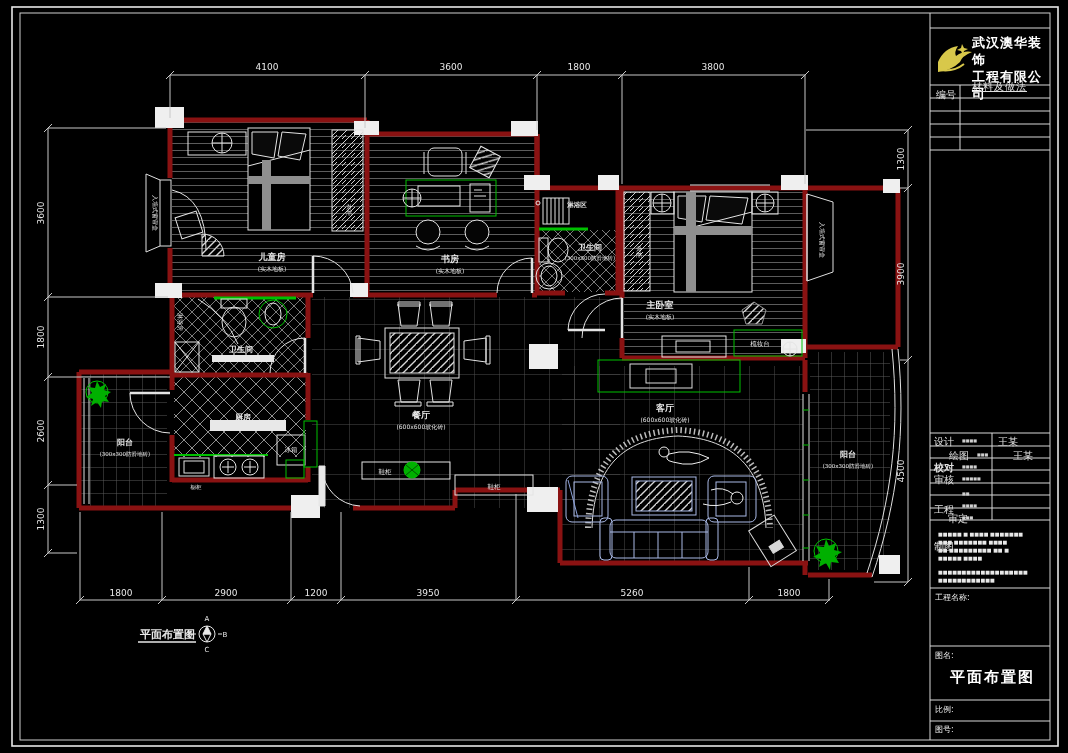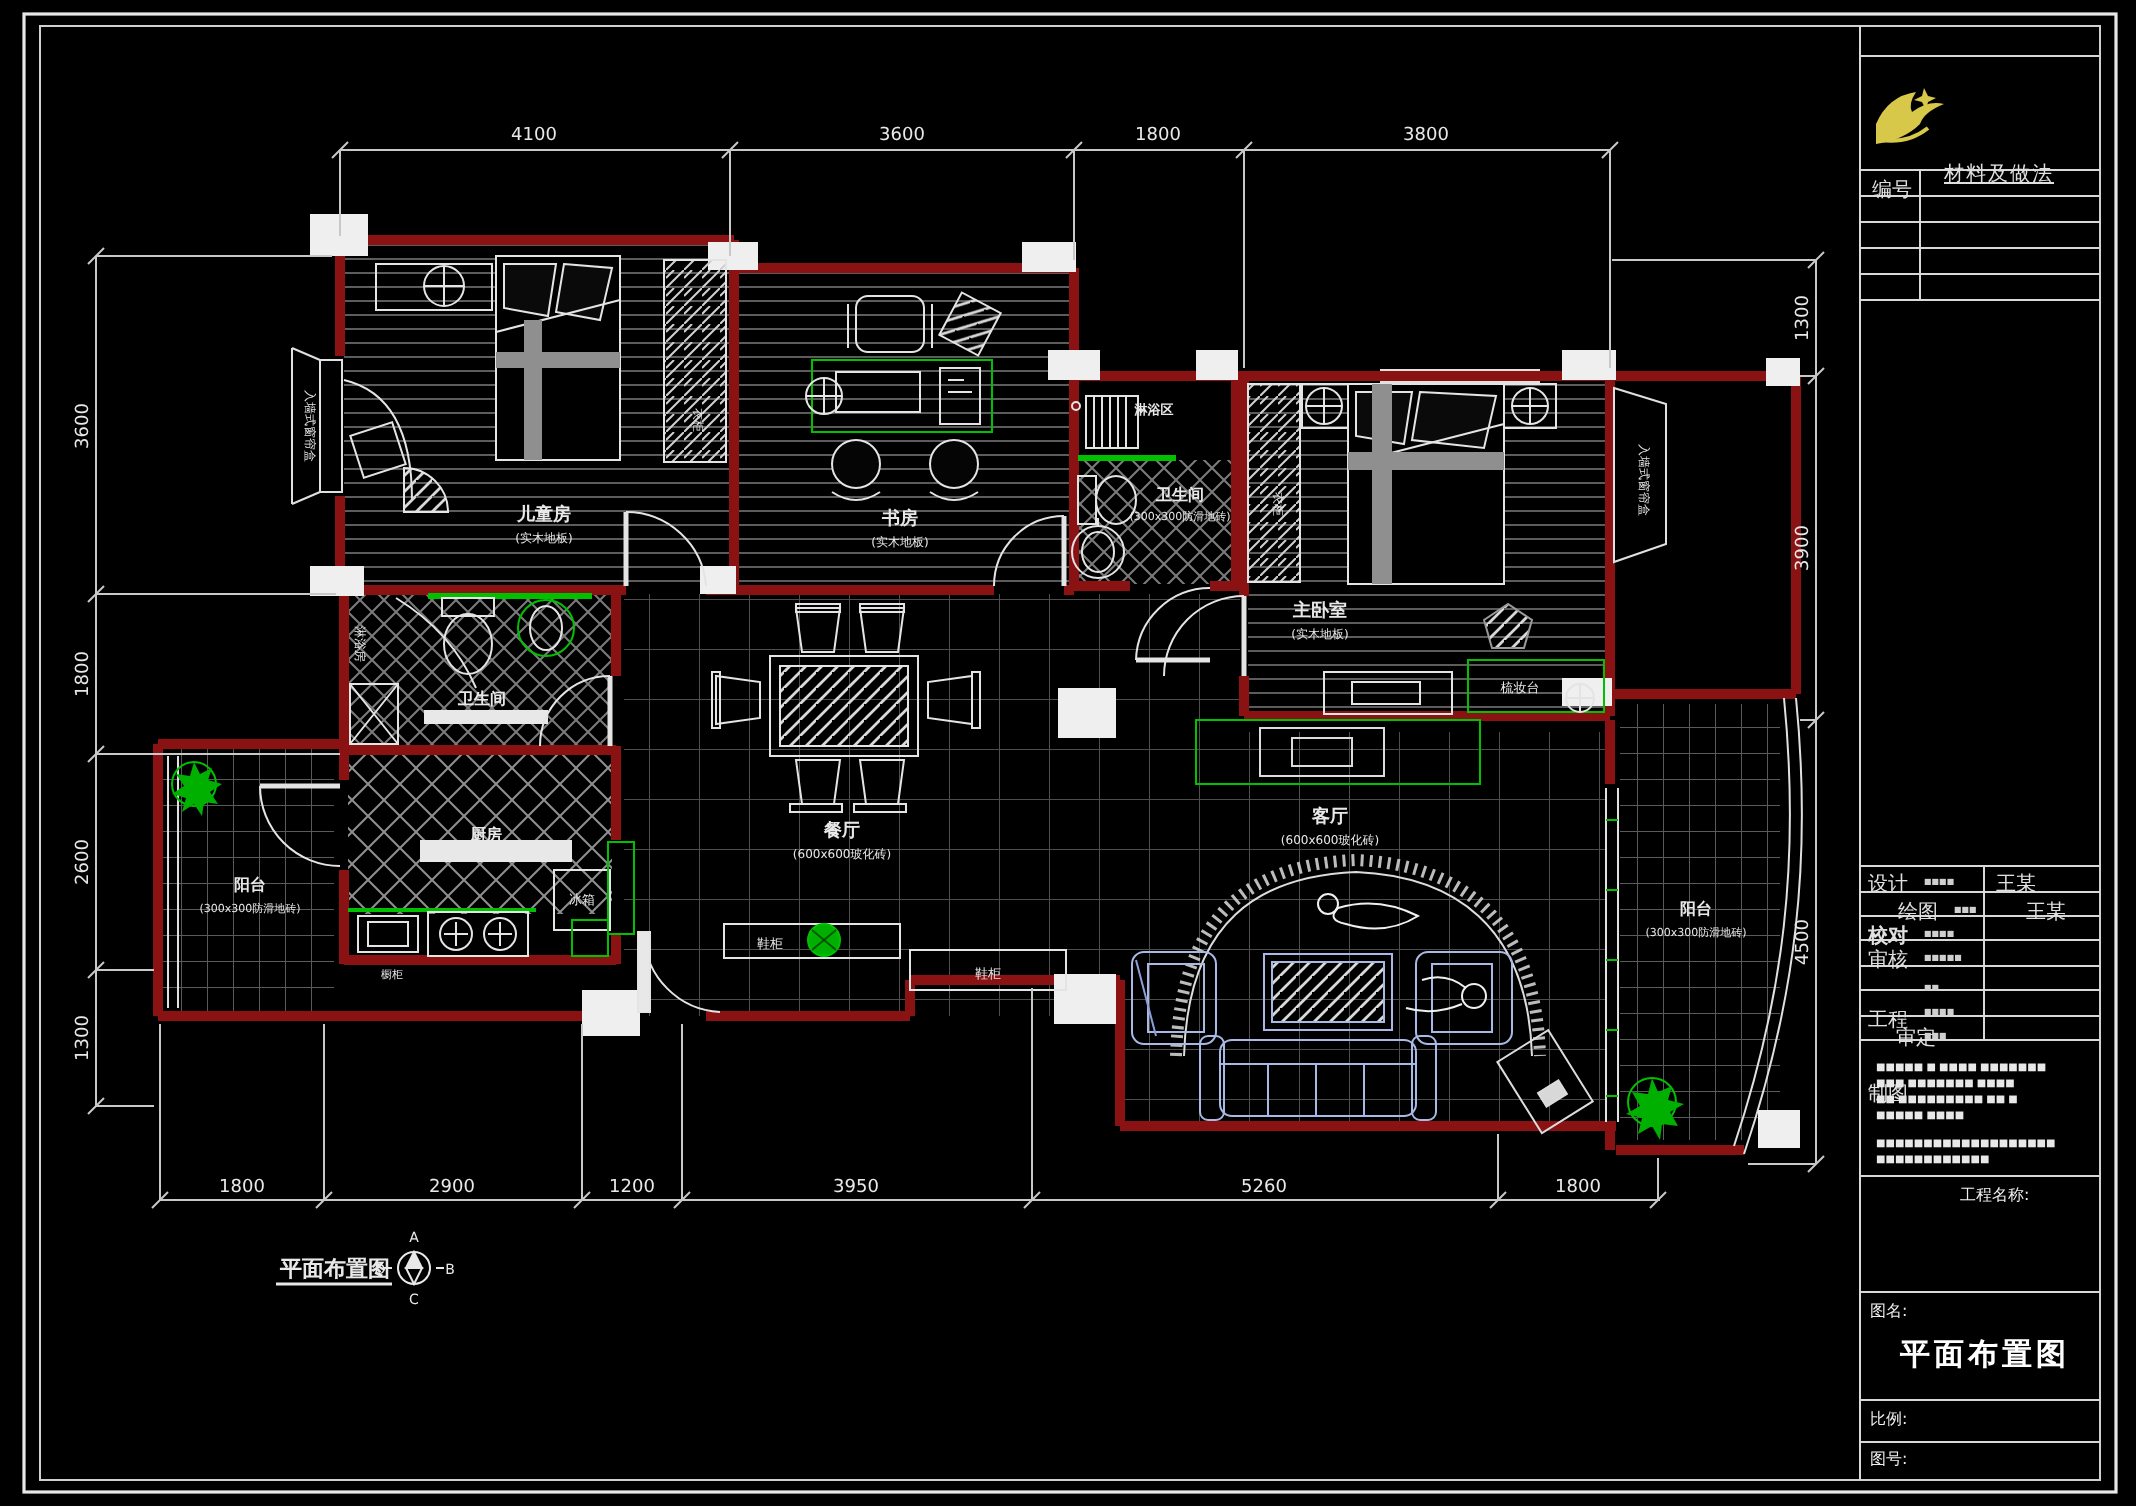--- a/index.html
+++ b/index.html
@@ -461,20 +461,24 @@
   </g>
 
   <g>
     <path d="M938,62 q6,-14 20,-16 q-4,6 -2,10 q8,-6 16,-4 q-10,4 -12,10 q-8,8 -22,10 q6,-6 0,0 z" fill="#d8c84a"></path>
     <path d="M940,70 q14,2 24,-6" stroke="#d8c84a" stroke-width="2" fill="none"></path>
     <path d="M962,44 l2,4 4,1 -4,2 -1,4 -2,-4 -4,-1 4,-2 z" fill="#d8c84a"></path>
   </g>
 </svg>
 
 
+<div class="tb" style="left:972px;top:34px;width:78px;">
+  <div class="company">武汉澳华装饰</div>
+  <div class="company">工程有限公司</div>
+</div>
 
 <div class="tb lbl7" style="left:936px;top:88px;">编号</div>
 <div class="tb lbl7" style="left:972px;top:80px;letter-spacing:1px;text-decoration:underline;">材料及做法</div>
 
 
 <div class="tb" style="left:932px;top:434px;width:118px;">
   <div style="position:relative;height:14px;text-align:right;">
     <span class="lbl7" style="position:absolute;left:2px;top:1px;">设计</span>
     <span style="position:absolute;left:30px;top:4px;font-size:4px;color:#cfcfcf;">■■■■</span>
     <span class="lbl7" style="position:absolute;left:66px;top:1px;">王某</span>
@@ -509,19 +513,19 @@
 
 <div class="tb" style="left:938px;top:530px;width:110px;line-height:8px;">
   <div style="font-size:5px;color:#e8e8e8;">■■■■■ ■ ■■■■ ■■■■■■■</div>
   <div style="font-size:5px;color:#e8e8e8;">■■■ ■■■■■■■ ■■■■</div>
   <div style="font-size:5px;color:#e8e8e8;">■■ ■■■■■■■■■ ■■ ■</div>
   <div style="font-size:5px;color:#e8e8e8;">■■■■■ ■■■■</div>
   <div style="font-size:5px;color:#e8e8e8;margin-top:6px;">■■■■■■■■■■■■■■■■■■■</div>
   <div style="font-size:5px;color:#e8e8e8;">■■■■■■■■■■■■</div>
 </div>
 
-<div class="tb lbl8" style="left:935px;top:592px;margin-left:45px;">工程名称:</div>
+<div class="tb lbl8" style="left:935px;top:592px;">工程名称:</div>
 <div class="tb lbl8" style="left:935px;top:650px;">图名:</div>
 <div class="tb big" style="left:950px;top:668px;">平面布置图</div>
 <div class="tb lbl8" style="left:935px;top:704px;">比例:</div>
 <div class="tb lbl8" style="left:935px;top:724px;">图号:</div>
 
 </div>
 
 </body></html>

